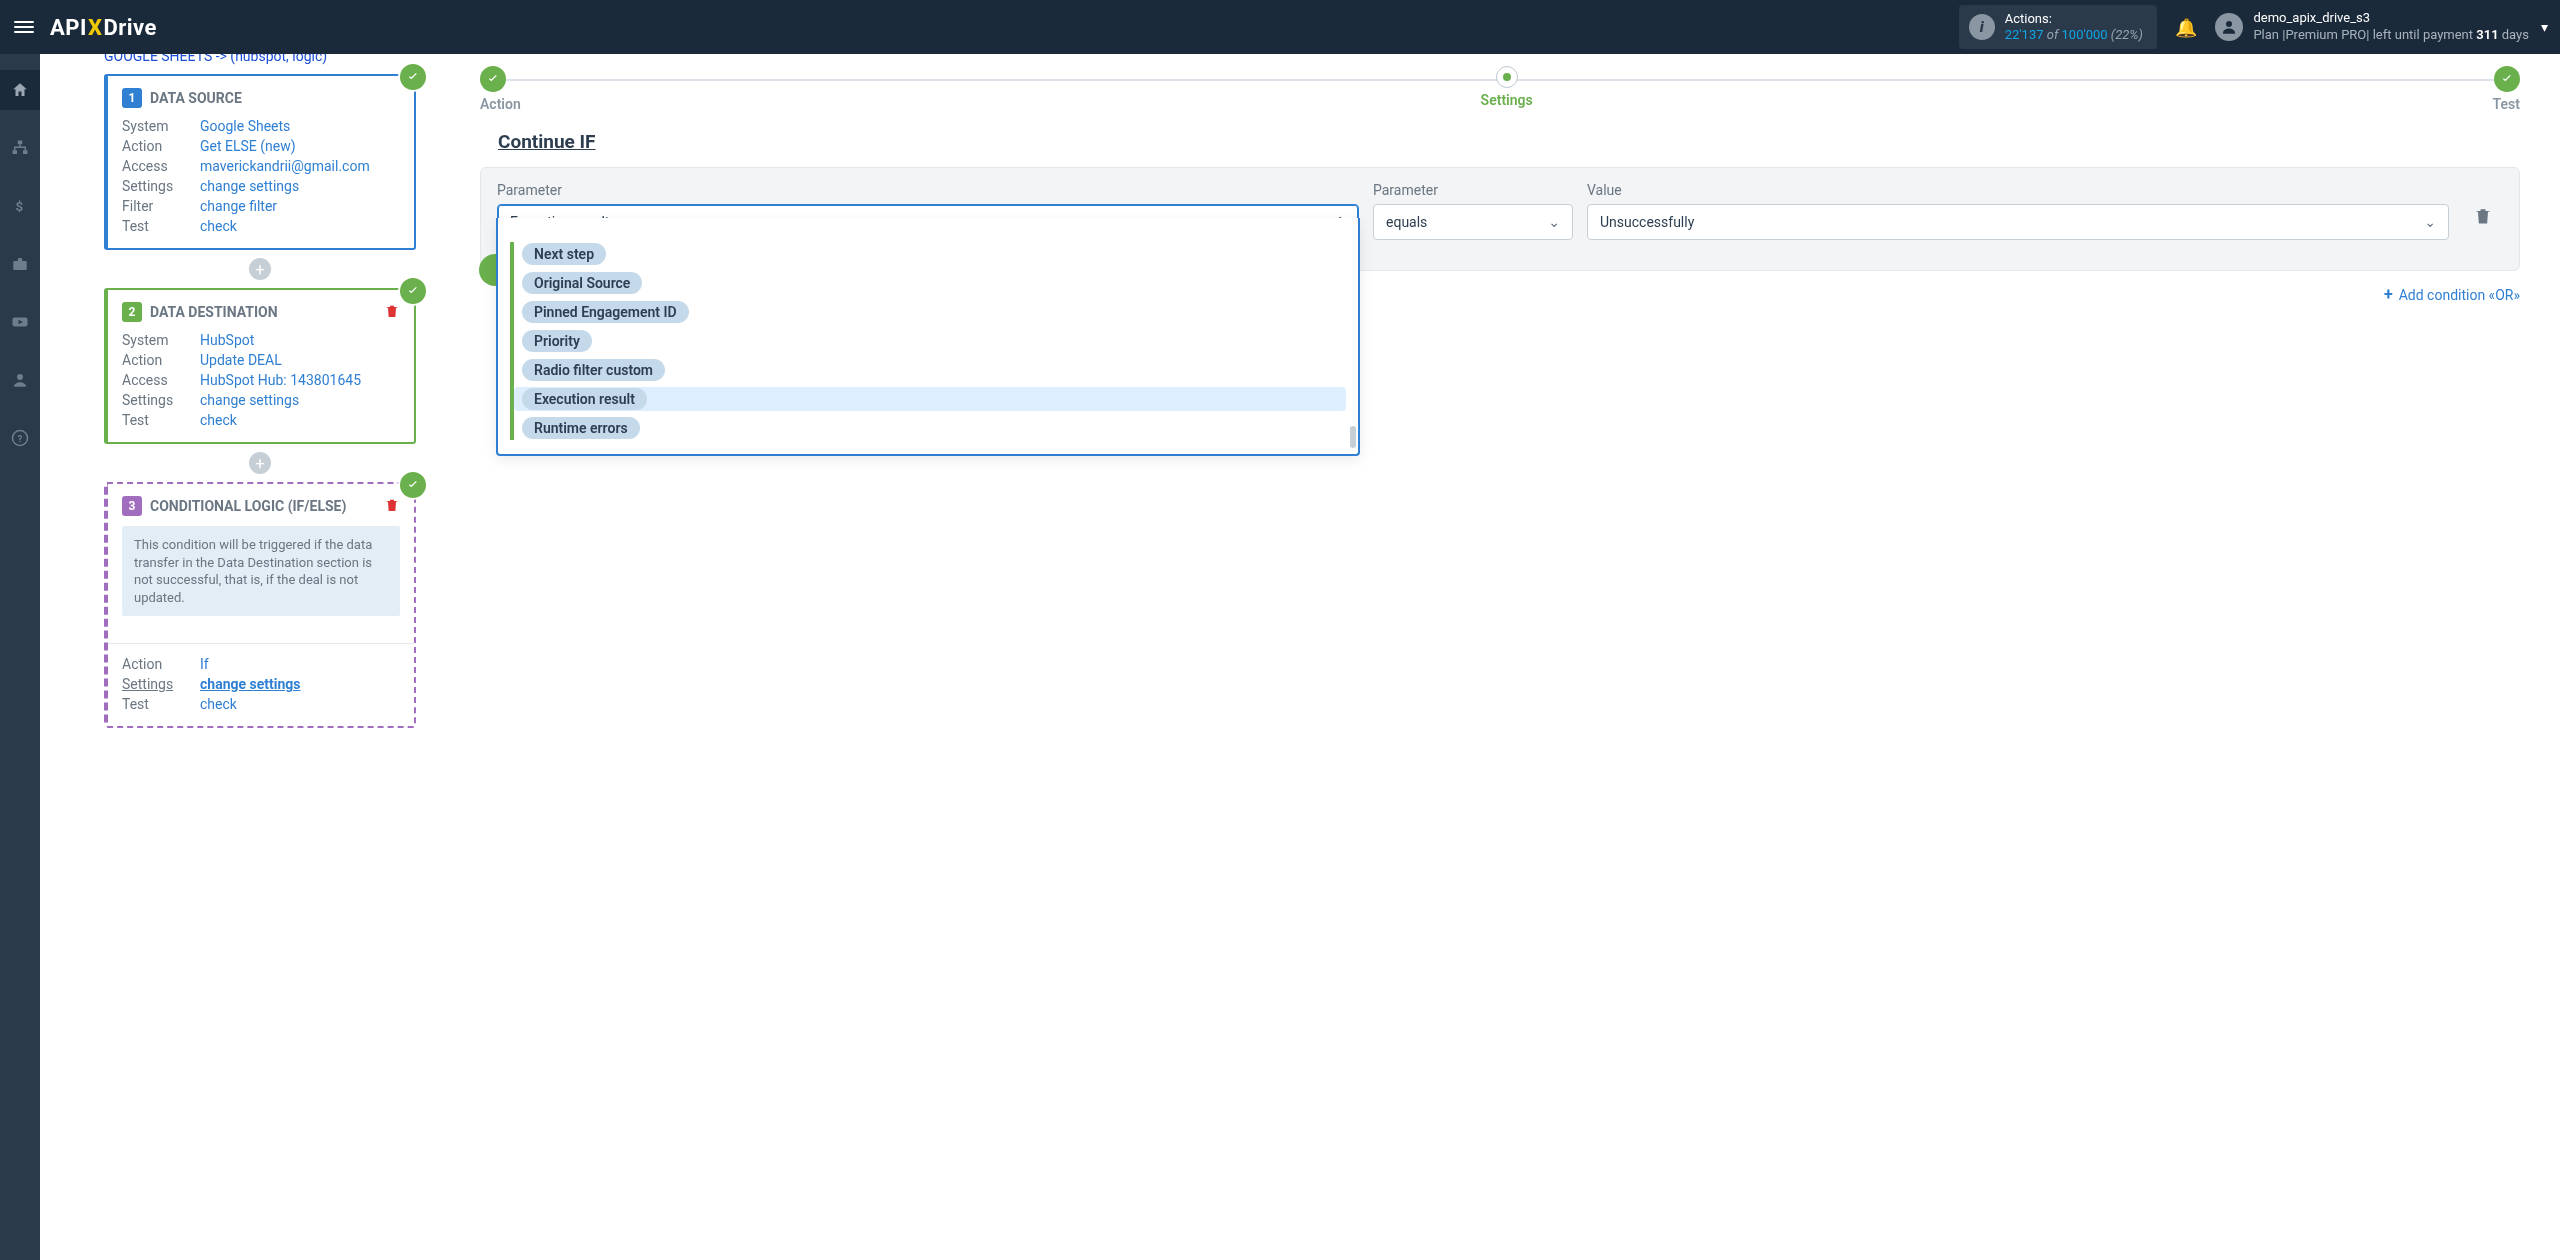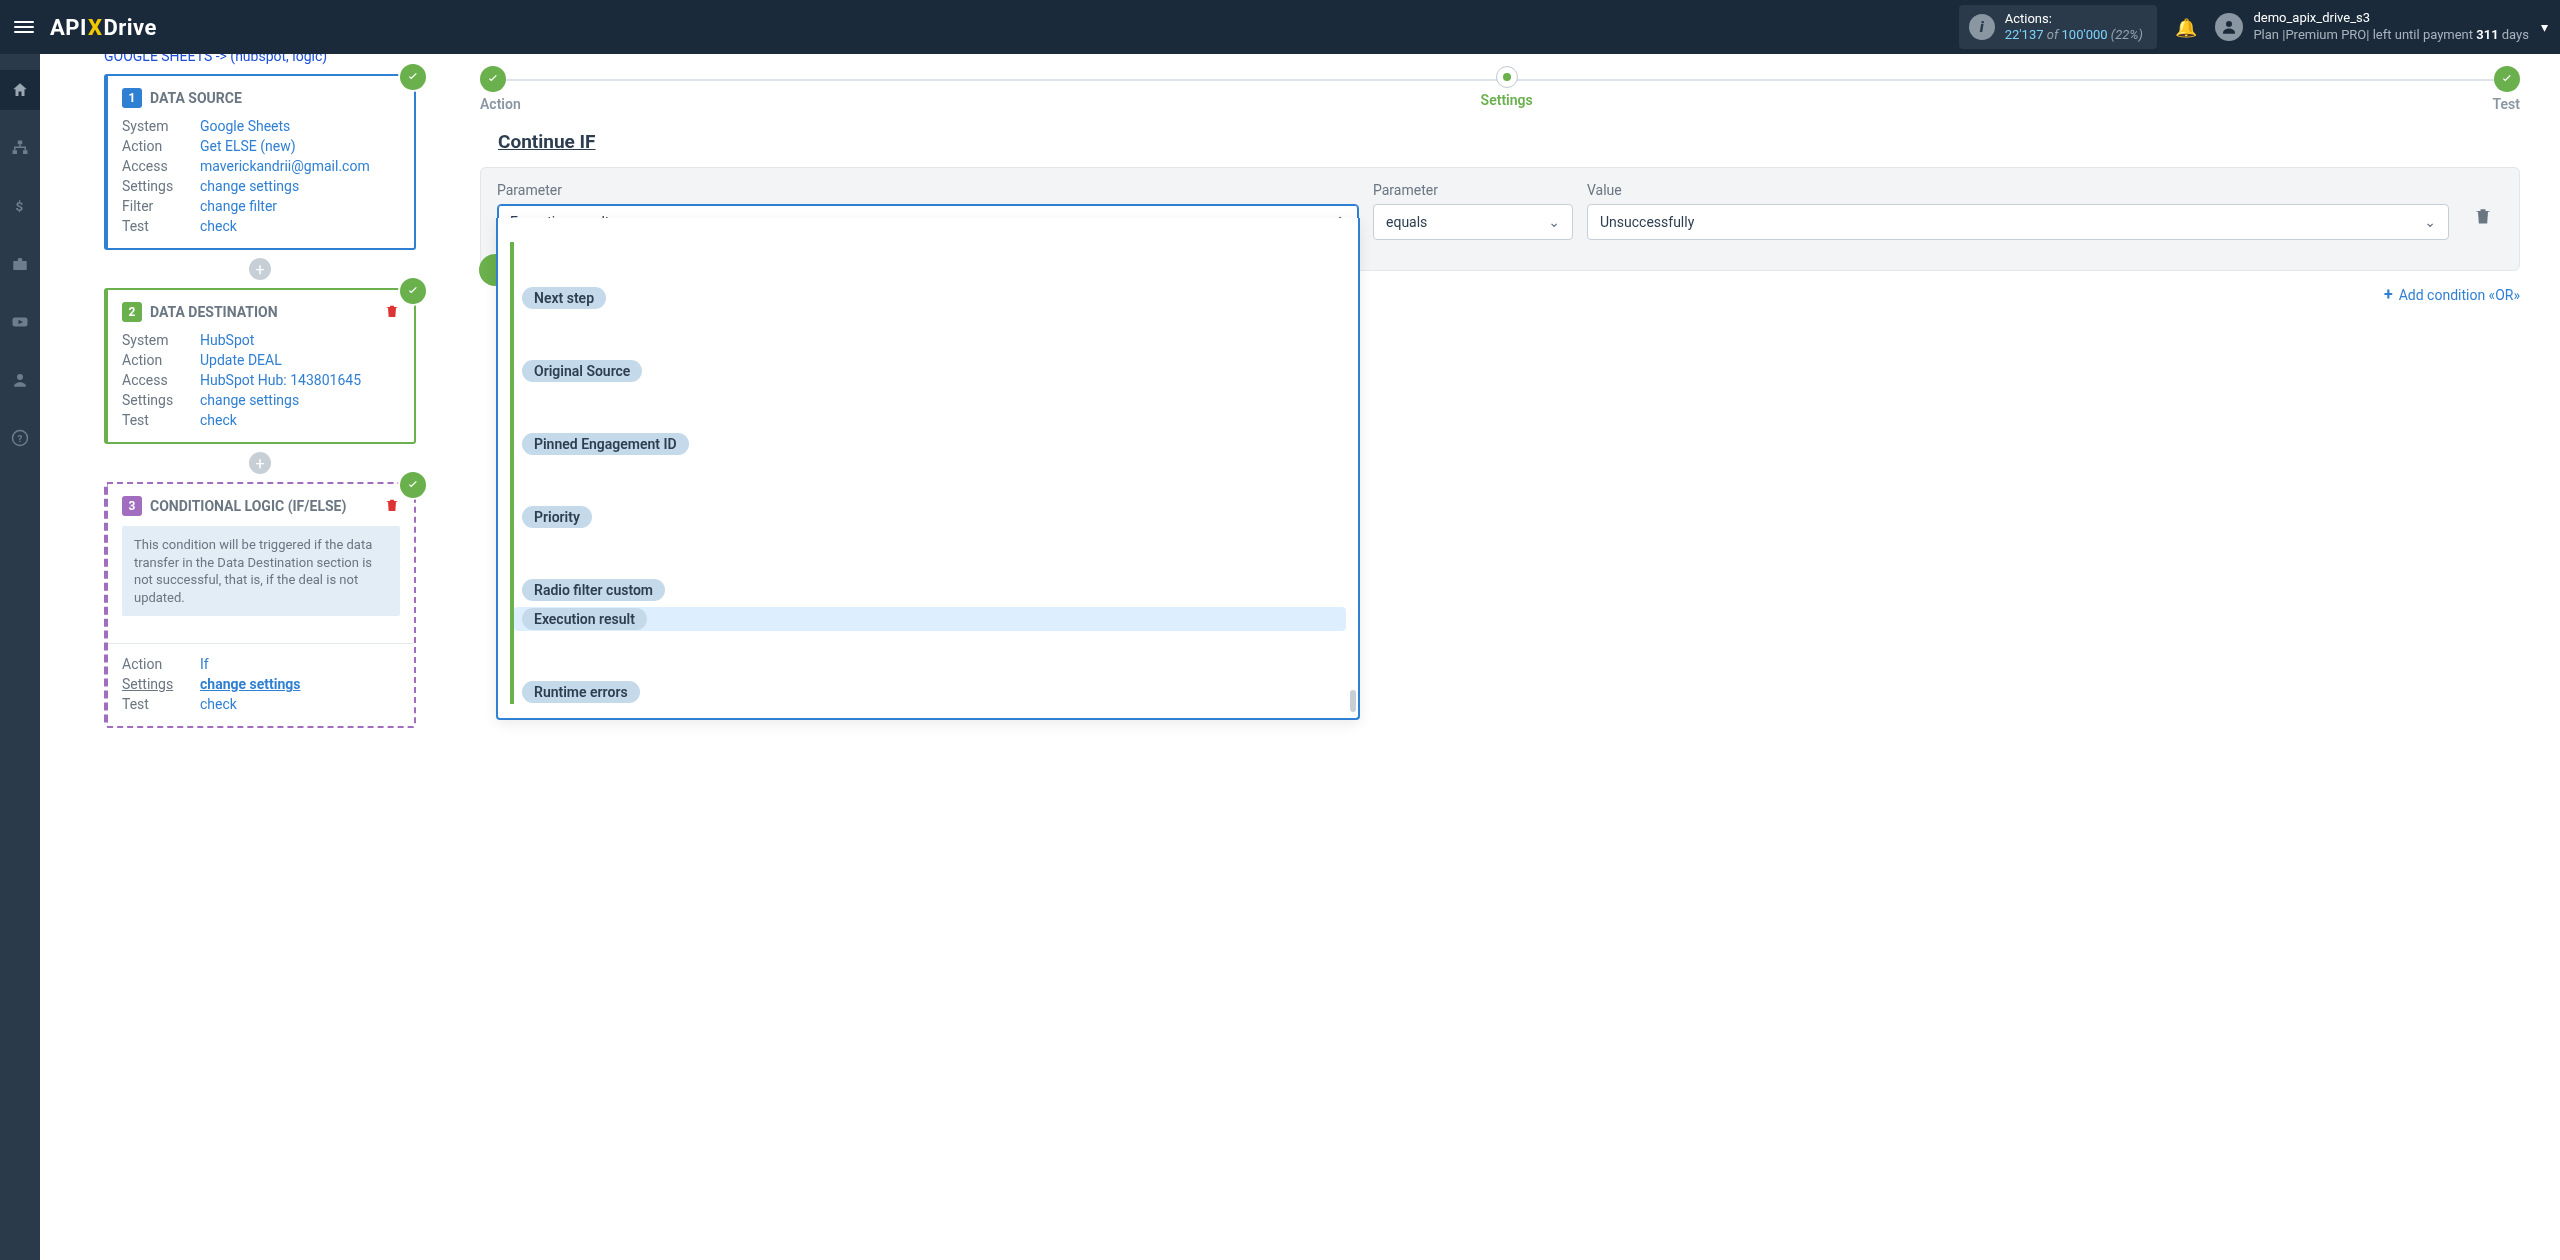--- a/index.html
+++ b/index.html
@@ -10,21 +10,21 @@
 .menu-icon { width: 24px; height: 24px; display: flex; flex-direction: column; justify-content: space-around; padding: 4px 2px; cursor: pointer; }
 .menu-icon span { height: 2px; background: #fff; display: block; border-radius: 1px; }
 .logo { display: flex; align-items: center; margin-left: 14px; font-size: 22px; font-weight: 700; letter-spacing: 0.5px; }
 .logo .x { color: #f0c800; margin: 0 1px; font-weight: 800; }
 .spacer { flex: 1; }
 .actions-box { background: #2a3a4a; border-radius: 4px; padding: 6px 14px 6px 10px; display: flex; align-items: center; gap: 10px; }
 .info-circle { width: 26px; height: 26px; border-radius: 50%; background: #8a97a3; display: flex; align-items: center; justify-content: center; font-weight: 900; color: #2a3a4a; font-style: italic; font-size: 15px; }
 .actions-text { font-size: 13px; line-height: 1.25; }
 .actions-text .top { color: #fff; }
 .actions-text .bot { }
-.actions-text .g { color: #7dd3fc; }
+.actions-text .g { color: #0ea5e9; }
 .actions-text .of { color: #95a3b0; font-style: italic; }
 .actions-text .pct { color: #95a3b0; font-style: italic; }
 .bell { margin: 0 18px; font-size: 18px; color: #fff; }
 .user-block { display: flex; align-items: center; gap: 10px; }
 .avatar { width: 28px; height: 28px; border-radius: 50%; background: #8a97a3; display: flex; align-items: center; justify-content: center; }
 .avatar svg { width: 18px; height: 18px; fill: #1b2a3a; }
 .user-text { font-size: 13px; line-height: 1.3; }
 .user-text .name { color: #fff; }
 .user-text .plan { color: #a8b3bd; }
 .user-text .plan .days { color: #fff; font-weight: 600; }
@@ -86,21 +86,21 @@
 .select { background: #fff; border: 1px solid #c7cfd6; border-radius: 4px; height: 36px; display: flex; align-items: center; padding: 0 12px; font-size: 14px; color: #2c3e50; cursor: pointer; position: relative; }
 .select .caret { margin-left: auto; color: #6a7682; }
 .select.open { border-color: #2f7fd3; border-width: 1px; box-shadow: 0 0 0 1px #2f7fd3 inset; }
 .fieldwrap { position: relative; }
 .deliconwrap { display: flex; align-items: center; justify-content: center; padding-top: 24px; color: #6a7682; cursor: pointer; }
 .deliconwrap svg { width: 20px; height: 20px; fill: currentColor; }
 
 .dropdown { position: absolute; top: 36px; left: -1px; right: -1px; background: #fff; border: 2px solid #2f7fd3; border-top: none; border-radius: 0 0 4px 4px; padding: 24px 12px 14px 12px; z-index: 10; box-shadow: 0 4px 14px rgba(0,0,0,0.08); }
 .dropdown-inner { border-left: 4px solid #6ab04c; padding: 0 8px; display: flex; flex-direction: column; gap: 5px; }
 .opt { display: inline-block; background: #c4d9ea; border-radius: 12px; padding: 3px 12px; font-size: 14px; font-weight: 600; color: #2c3e50; width: fit-content; cursor: pointer; }
-.opt-row { padding: 1px 0; border-radius: 4px; margin-top: 44px; }
+.opt-row { padding: 1px 0; border-radius: 4px; }
 .opt-row.sel { background: #def; margin: 0 -8px; padding: 1px 8px; }
 .opt-row.sel .opt { background: #c4d9ea; }
 .dd-scroll { position: absolute; right: 2px; bottom: 6px; width: 6px; height: 22px; background: #c7cfd6; border-radius: 3px; }
 
 .addcond { text-align: right; margin-top: 14px; color: #2f7fd3; font-size: 14px; cursor: pointer; display: flex; align-items: center; justify-content: flex-end; gap: 6px; }
 .addcond .plus { font-weight: 700; font-size: 16px; }
 
 .greenbtn-frag { position: absolute; left: 0; bottom: -16px; width: 24px; height: 32px; background: #6ab04c; border-radius: 16px 0 0 16px; transform: translateX(-2px); }
 </style>
 </head>

